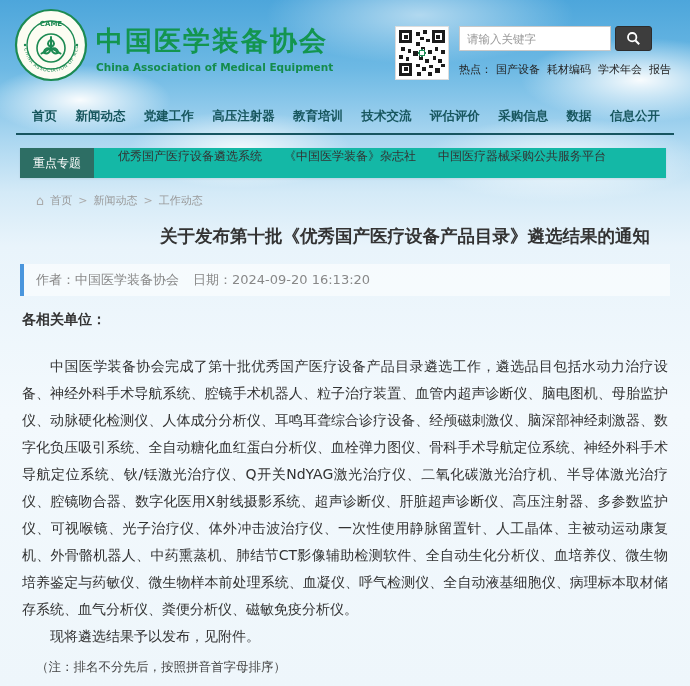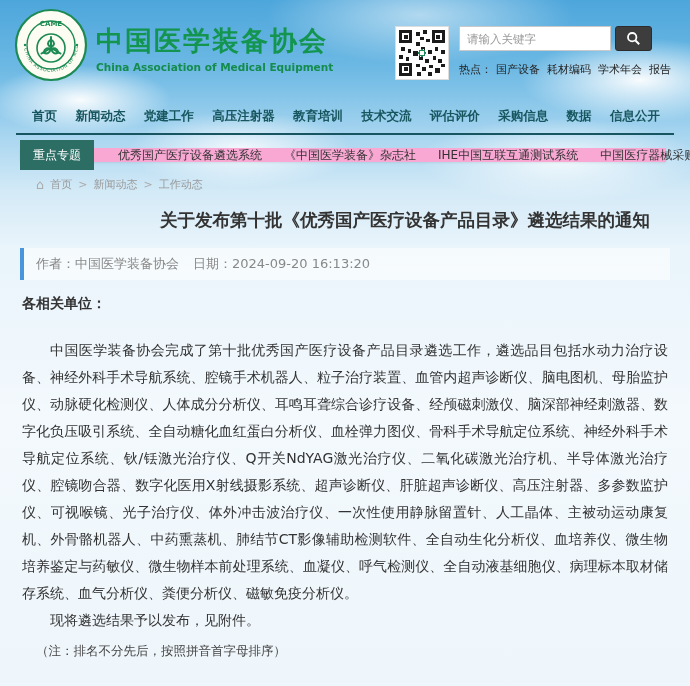--- a/index.html
+++ b/index.html
@@ -29,21 +29,21 @@
   .search-input { width:152px; height:25px; border:1px solid #c9c9c9; background:#fff; padding:0 7px; font-size:11.5px; color:#333; outline:none; font-family:inherit; }
   .search-input::placeholder { color:#9a9a9a; }
   .search-btn { width:37px; height:25px; margin-left:4px; background:#3d3d3d; border:1px solid #2c2c2c; border-radius:3px; display:flex; align-items:center; justify-content:center; cursor:pointer; }
   .hot-row { margin-top:11px; font-size:11px; color:#222; white-space:nowrap; }
   .hot-row a { color:#222; text-decoration:none; margin-right:7px; }
   .hot-label { margin-right:4px; }
   
   .nav { margin:0 16px; height:35px; display:flex; align-items:center; justify-content:space-between; padding:0 14px 0 16px; border-bottom:2px solid #175560; }
   .nav a { font-size:12.5px; font-weight:bold; color:#17565e; text-decoration:none; white-space:nowrap; }
   
-  .topics { margin:13px 24px 0 20px; background:#f9a8d4; height:14px; display:flex; align-items:center; box-shadow:0 1px 2px rgba(0,0,0,.08); }
+  .topics { margin:13px 24px 0 20px; background:#14b8a6; height:30px; display:flex; box-shadow:0 1px 2px rgba(0,0,0,.08); }
   .topics-label { background:#2d6e64; color:#fff; font-size:12px; height:30px; line-height:30px; padding:0 13px; flex:none; }
   .topics-links { display:flex; margin-left:24px; }
   .topics-links a { font-size:12px; color:#333; text-decoration:none; margin-right:22px; white-space:nowrap; }
   
   .crumbs { margin:15px 0 0 36px; font-size:11px; color:#999; display:flex; align-items:center; }
   .crumbs .home-ic { font-size:13px; color:#aaa; margin-right:6px; line-height:1; }
   .crumbs a { color:#999; text-decoration:none; }
   .crumbs .sep { margin:0 6px; color:#aaa; }
   
   .title { margin:16px 40px 0; text-align:right; font-size:17.5px; font-weight:bold; color:#333; line-height:1.4; }
@@ -164,21 +164,20 @@
   <a href="#">采购信息</a>
   <a href="#">数据</a>
   <a href="#">信息公开</a>
 </div>
 
 <div class="topics">
   <div class="topics-label">重点专题</div>
   <div class="topics-links">
     <a href="#">优秀国产医疗设备遴选系统</a>
     <a href="#">《中国医学装备》杂志社</a>
-    <a href="#">IHE中国互联互通测试系统</a>
     <a href="#">中国医疗器械采购公共服务平台</a>
   </div>
 </div>
 
 <div class="crumbs">
   <span class="home-ic">⌂</span>
   <a href="#">首页</a>
   <span class="sep">&gt;</span>
   <a href="#">新闻动态</a>
   <span class="sep">&gt;</span>

